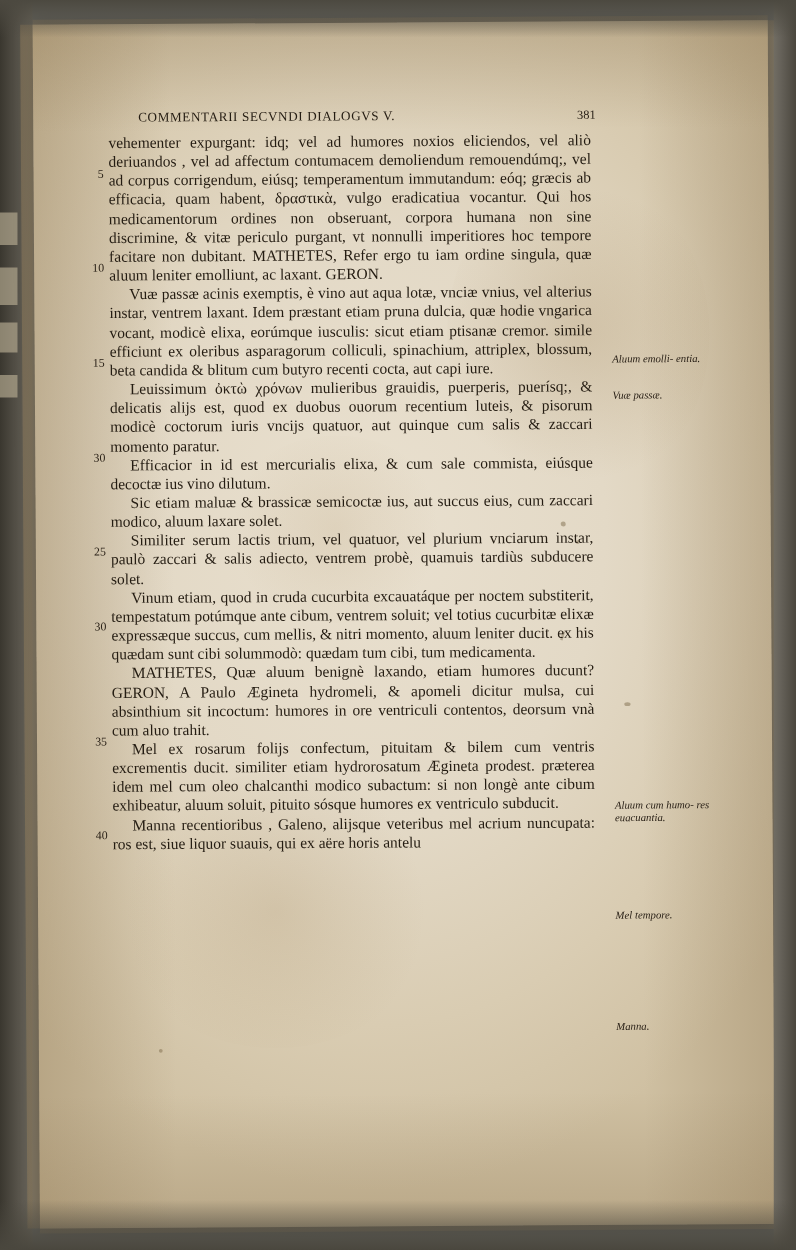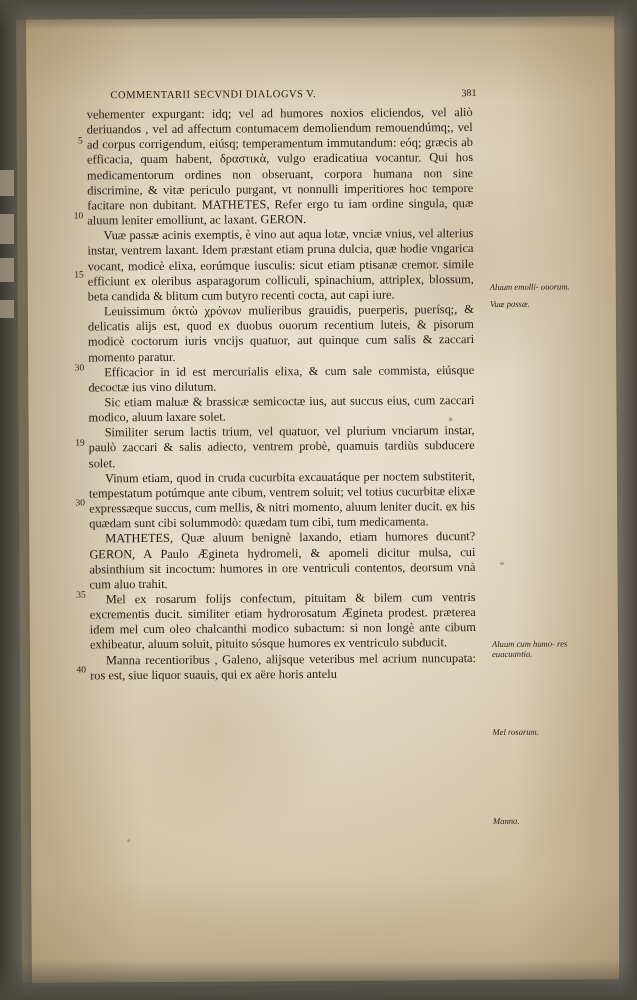--- a/index.html
+++ b/index.html
@@ -172,23 +172,23 @@
     <div class="stain s7"></div>
     <div class="fleck" style="left:420px;top:400px;width:4px;height:4px;"></div>
     <div class="fleck" style="left:432px;top:415px;width:3px;height:3px;"></div>
     <div class="fleck" style="left:96px;top:820px;width:3px;height:3px;"></div>
     <div class="fleck" style="left:470px;top:545px;width:5px;height:3px;"></div>
     <div class="speck" style="left:420px;top:488px;width:2px;height:7px;transform:rotate(18deg);"></div>
 
     <div id="linenums">
       <div style="top:46px">5</div>
       <div style="top:121px">10</div>
-      <div style="top:180px">15</div>
+      <div style="top:197px">15</div>
       <div style="top:273px">30</div>
-      <div style="top:348px">19</div>
+      <div style="top:348px">25</div>
       <div style="top:408px">30</div>
       <div style="top:500px">35</div>
       <div style="top:575px">40</div>
     </div>
 
     <div id="textblock">
       <div class="running-head sc">COMMENTARII SECVNDI DIALOGVS V.</div>
       <div class="folio">381</div>
 
       <div class="body">
@@ -199,24 +199,24 @@
         <p class="ind">Sic etiam maluæ &amp; brassicæ semicoctæ ius, aut succus eius, cum zaccari modico, aluum laxare solet.</p>
         <p class="ind">Similiter serum lactis trium, vel quatuor, vel plurium vnciarum instar, paulò zaccari &amp; salis adiecto, ventrem probè, quamuis tardiùs subducere solet.</p>
         <p class="ind">Vinum etiam, quod in cruda cucurbita excauatáque per noctem substiterit, tempestatum potúmque ante cibum, ventrem soluit; vel totius cucurbitæ elixæ expressæque succus, cum mellis, &amp; nitri momento, aluum leniter ducit. ex his quædam sunt cibi solummodò: quædam tum cibi, tum medicamenta.</p>
         <p class="ind">MATHETES, Quæ aluum benignè laxando, etiam humores ducunt? GERON, A Paulo Ægineta hydromeli, &amp; apomeli dicitur mulsa, cui absinthium sit incoctum: humores in ore ventriculi contentos, deorsum vnà cum aluo trahit.</p>
         <p class="ind">Mel ex rosarum folijs confectum, pituitam &amp; bilem cum ventris excrementis ducit. similiter etiam hydrorosatum Ægineta prodest. præterea idem mel cum oleo chalcanthi modico subactum: si non longè ante cibum exhibeatur, aluum soluit, pituito sósque humores ex ventriculo subducit.</p>
         <p class="ind">Manna recentioribus , Galeno, alijsque veteribus mel acrium nuncupata: ros est, siue liquor suauis, qui ex aëre horis antelu</p>
       </div>
     </div>
 
     <div id="marginalia">
-      <div style="top:195px">Aluum emolli‐ ouorum.</div>
-      <div style="top:212px">Vuæ passæ.</div>
+      <div style="top:195px">Aluum emolli‐ entia.</div>
+      <div style="top:224px">Vuæ passæ.</div>
       <div style="top:552px">Aluum cum humo‐ res euacuantia.</div>
-      <div style="top:640px">Mel rosarum.</div>
+      <div style="top:640px">Mel tempore.</div>
       <div style="top:729px">Manna.</div>
     </div>
   </div>
   </div>
 
   <div id="gutter-right"></div>
   <div id="top-shadow"></div>
   <div id="bottom-shadow"></div>
 </div>
 

